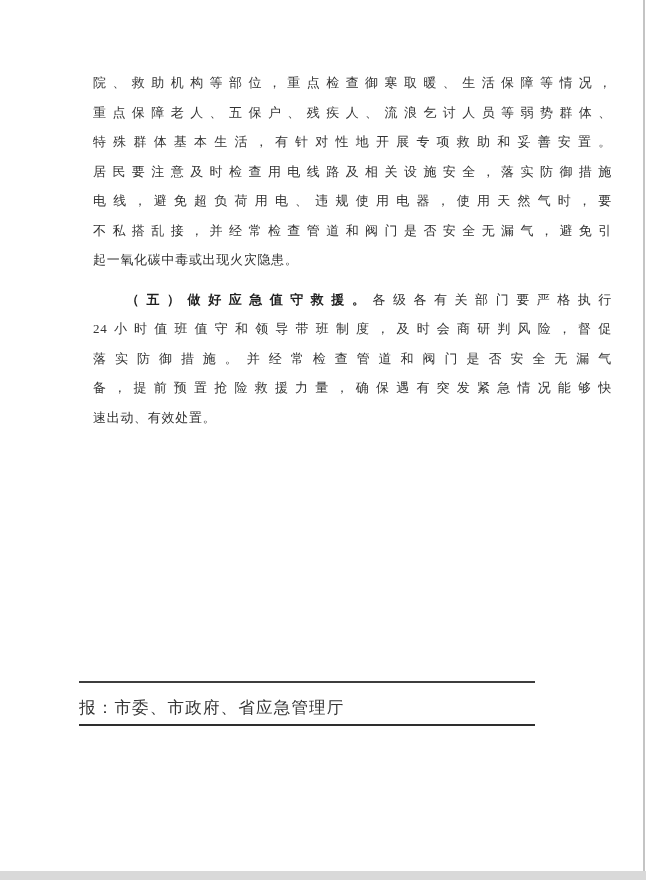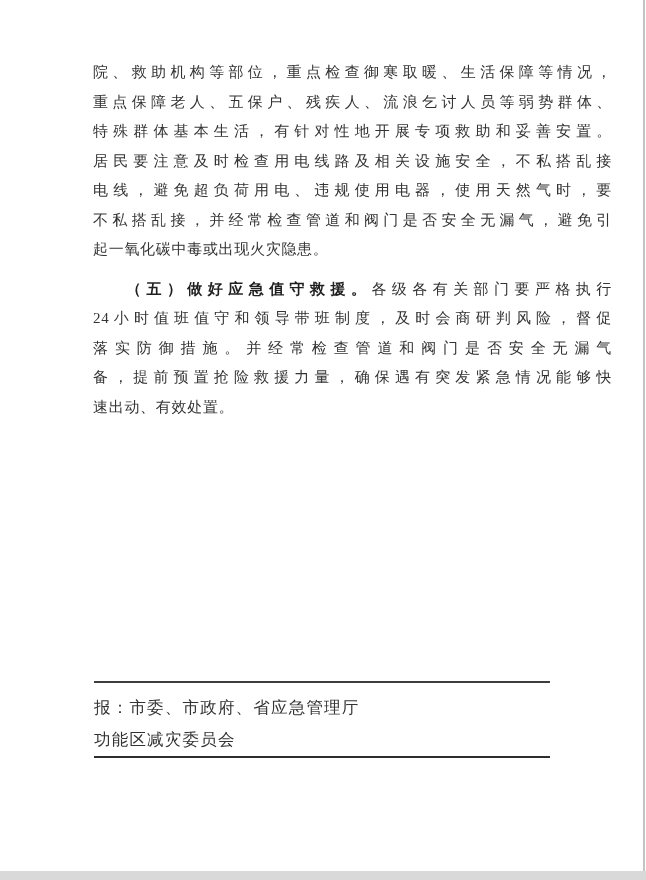--- a/index.html
+++ b/index.html
@@ -19,73 +19,72 @@
   }
   .page-edge-right{
     position:absolute;left:643px;top:0;width:2px;height:880px;
     background:var(--page-edge);
   }
   .page-edge-bottom{
     position:absolute;left:0;top:871px;width:646px;height:9px;
     background:var(--bottom-band);
   }
   .body-text{
-    position:absolute;left:93px;top:58px;width:519px;
-    font-size:15px;
+    position:absolute;left:93px;top:68px;width:519px;
+    font-size:13px;
   }
   .text-line{
     height:29.5px;line-height:29.5px;white-space:nowrap;
     letter-spacing:0.7px;
     text-align:justify;text-align-last:justify;
   }
   .text-line.last{
     text-align:left;text-align-last:left;white-space:normal;
   }
   .paragraph-2{margin-top:10px;}
   .indent-line{padding-left:33px;width:486px;}
   .bold-lead{font-weight:bold;color:var(--bold-text);}
   .footer-block{
-    position:absolute;left:94px;top:681px;width:456px;
+    position:absolute;left:79px;top:681px;width:456px;
     font-size:16.5px;
     font-family:Liberation Serif, serif;
   }
   .footer-rule-top{height:2px;background:var(--rule);}
   .footer-rule-bottom{height:2px;background:var(--rule-heavy);}
   .footer-line{
     line-height:32px;height:32px;letter-spacing:1.2px;white-space:nowrap;
     color:var(--text);
   }
   .footer-line.first{margin-top:9px;}
 </style>
 </head>
 <body>
 
 <div class="body-text">
   <div class="paragraph-1">
     <div class="text-line">院、救助机构等部位，重点检查御寒取暖、生活保障等情况，</div>
     <div class="text-line">重点保障老人、五保户、残疾人、流浪乞讨人员等弱势群体、</div>
     <div class="text-line">特殊群体基本生活，有针对性地开展专项救助和妥善安置。</div>
-    <div class="text-line">居民要注意及时检查用电线路及相关设施安全，不私搭乱接</div>
+    <div class="text-line">居民要注意及时检查用电线路及相关设施安全，落实防御措施</div>
     <div class="text-line">电线，避免超负荷用电、违规使用电器，使用天然气时，要</div>
     <div class="text-line">不私搭乱接，并经常检查管道和阀门是否安全无漏气，避免引</div>
     <div class="text-line last">起一氧化碳中毒或出现火灾隐患。</div>
   </div>
 
   <div class="paragraph-2">
     <div class="text-line indent-line">
       <span class="bold-lead">（五）做好应急值守救援。</span><span>各级各有关部门要严格执行</span>
     </div>
     <div class="text-line">24小时值班值守和领导带班制度，及时会商研判风险，督促</div>
     <div class="text-line">落实防御措施。并经常检查管道和阀门是否安全无漏气</div>
     <div class="text-line">备，提前预置抢险救援力量，确保遇有突发紧急情况能够快</div>
     <div class="text-line last">速出动、有效处置。</div>
   </div>
 </div>
 
 <div class="footer-block">
   <div class="footer-rule-top"></div>
   <div class="footer-line first">报：市委、市政府、省应急管理厅</div>
-  <div class="footer-line">功能区减灾委员会</div>
   <div class="footer-rule-bottom"></div>
 </div>
 
 <div class="page-edge-right"></div>
 <div class="page-edge-bottom"></div>
 
 </body></html>

